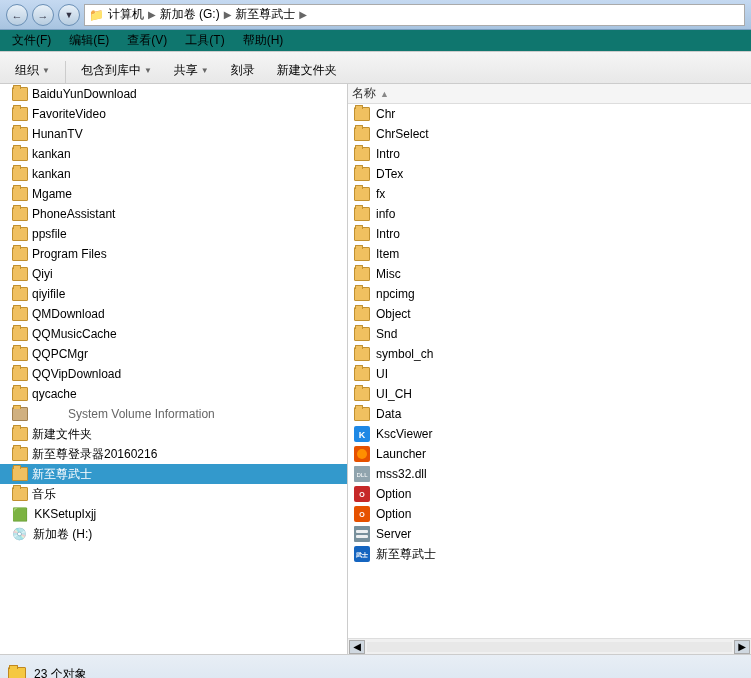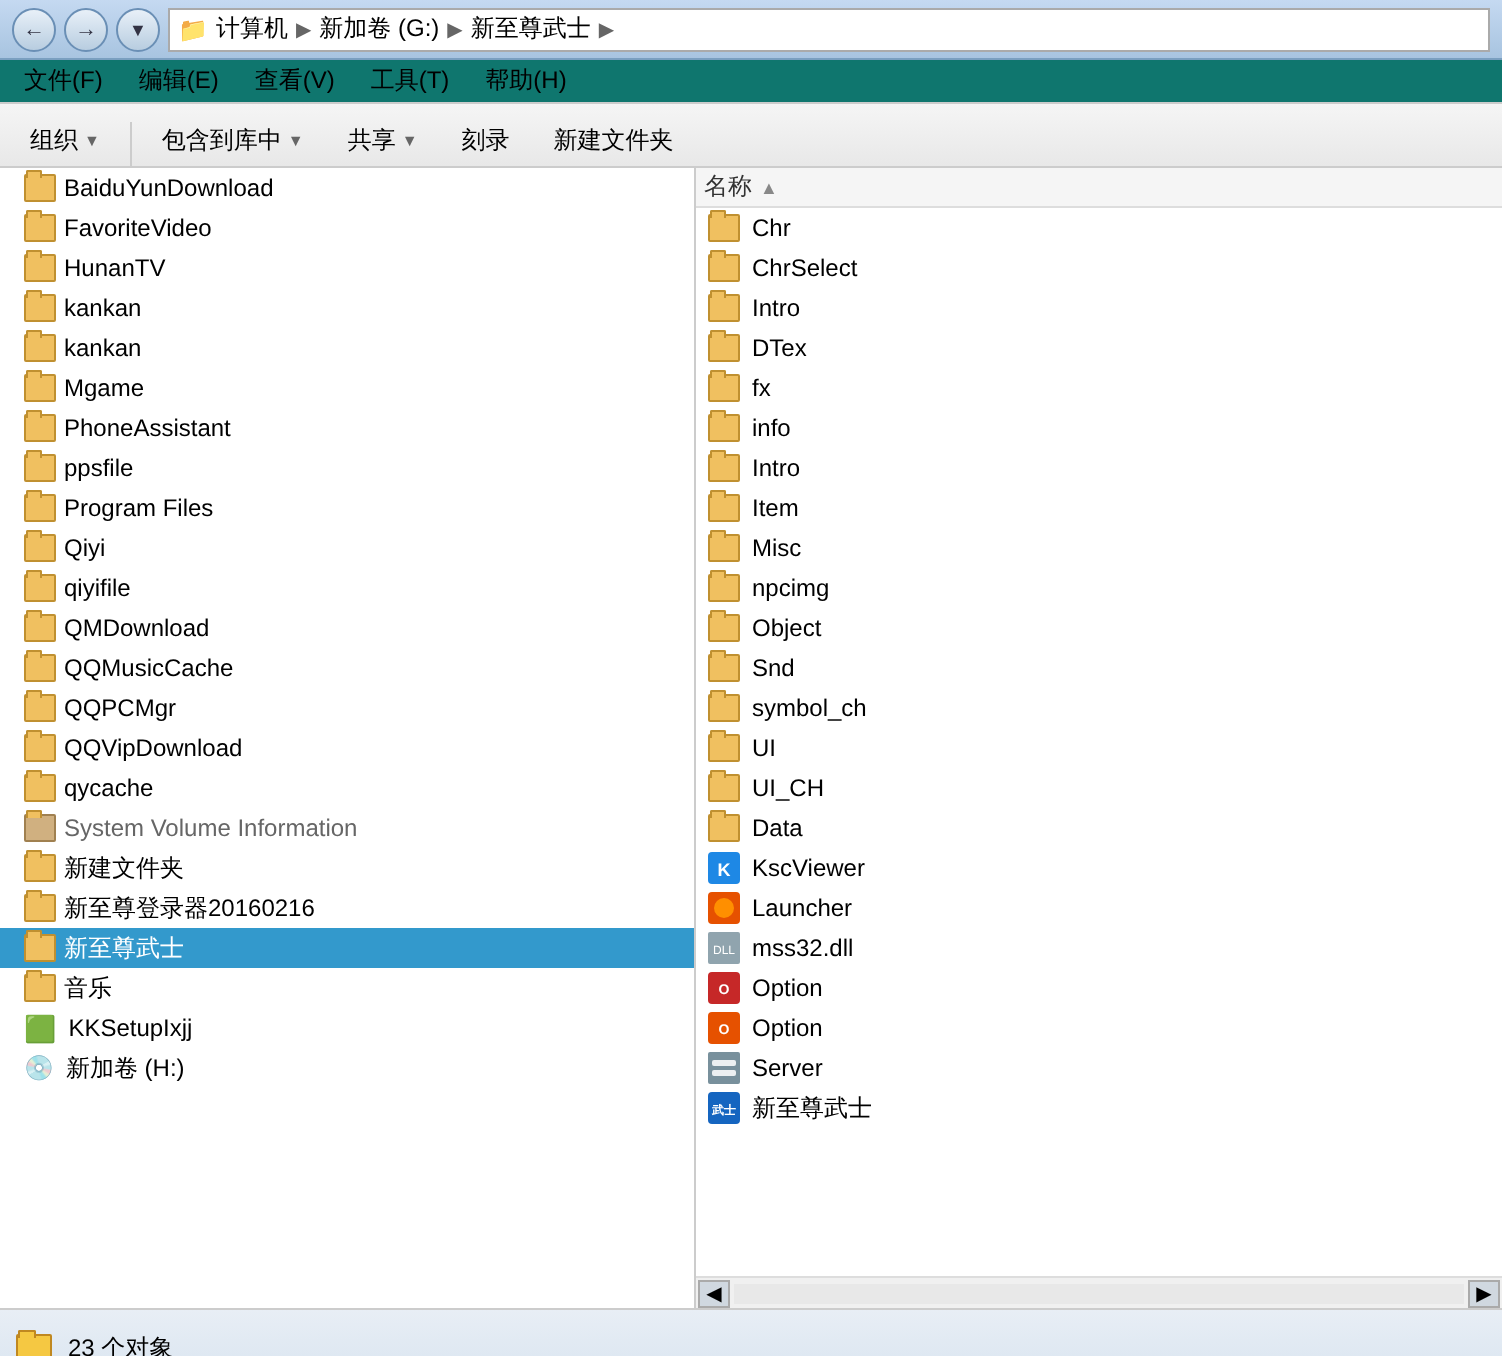--- a/index.html
+++ b/index.html
@@ -378,21 +378,21 @@
       <div class="tree-item">
         <div class="folder-icon"></div>
         <span>QQVipDownload</span>
       </div>
       <div class="tree-item">
         <div class="folder-icon"></div>
         <span>qycache</span>
       </div>
       <div class="tree-item sys-folder">
         <div class="folder-icon" style="background:#d0b080;border-color:#a08050;"></div>
-        <span style="color:#666;">System Volume Information</span>
+        <span style="color:#666;margin-left:36px;">System Volume Information</span>
       </div>
       <div class="tree-item">
         <div class="folder-icon"></div>
         <span>新建文件夹</span>
       </div>
       <div class="tree-item">
         <div class="folder-icon"></div>
         <span>新至尊登录器20160216</span>
       </div>
       <div class="tree-item selected">

